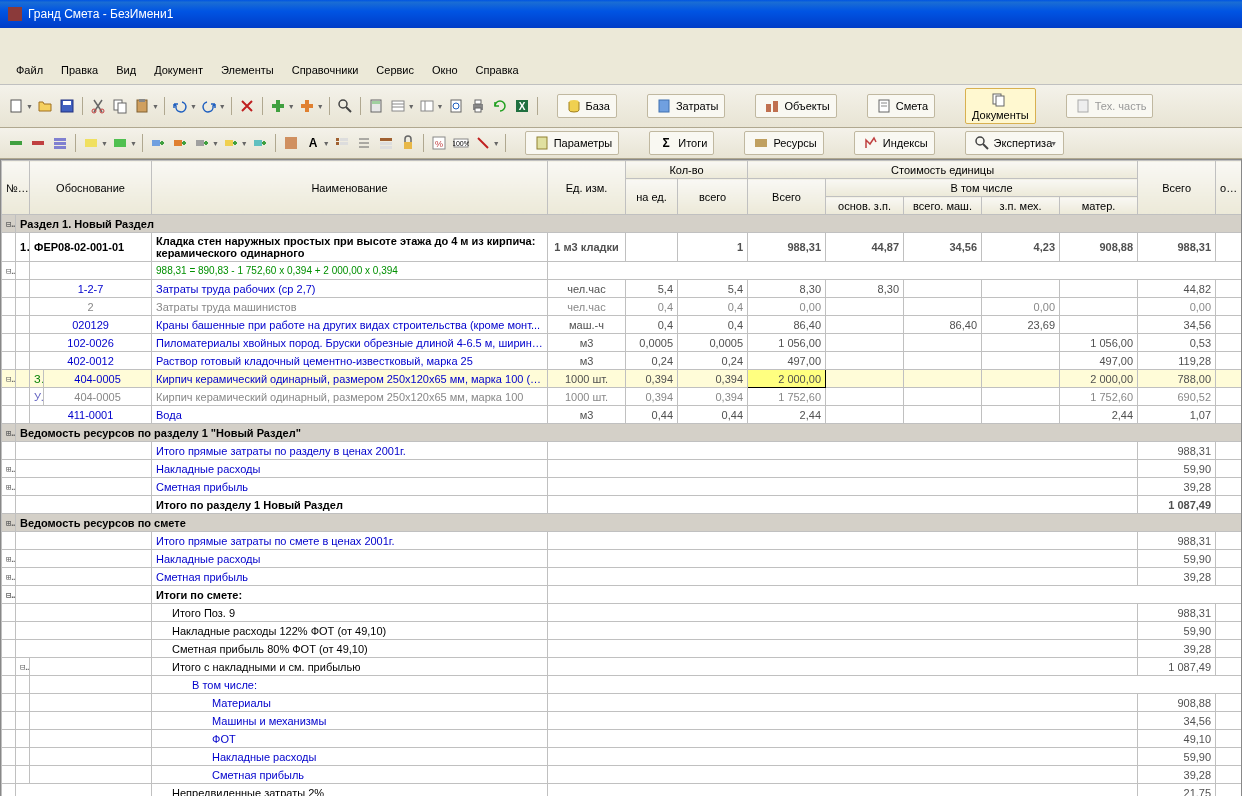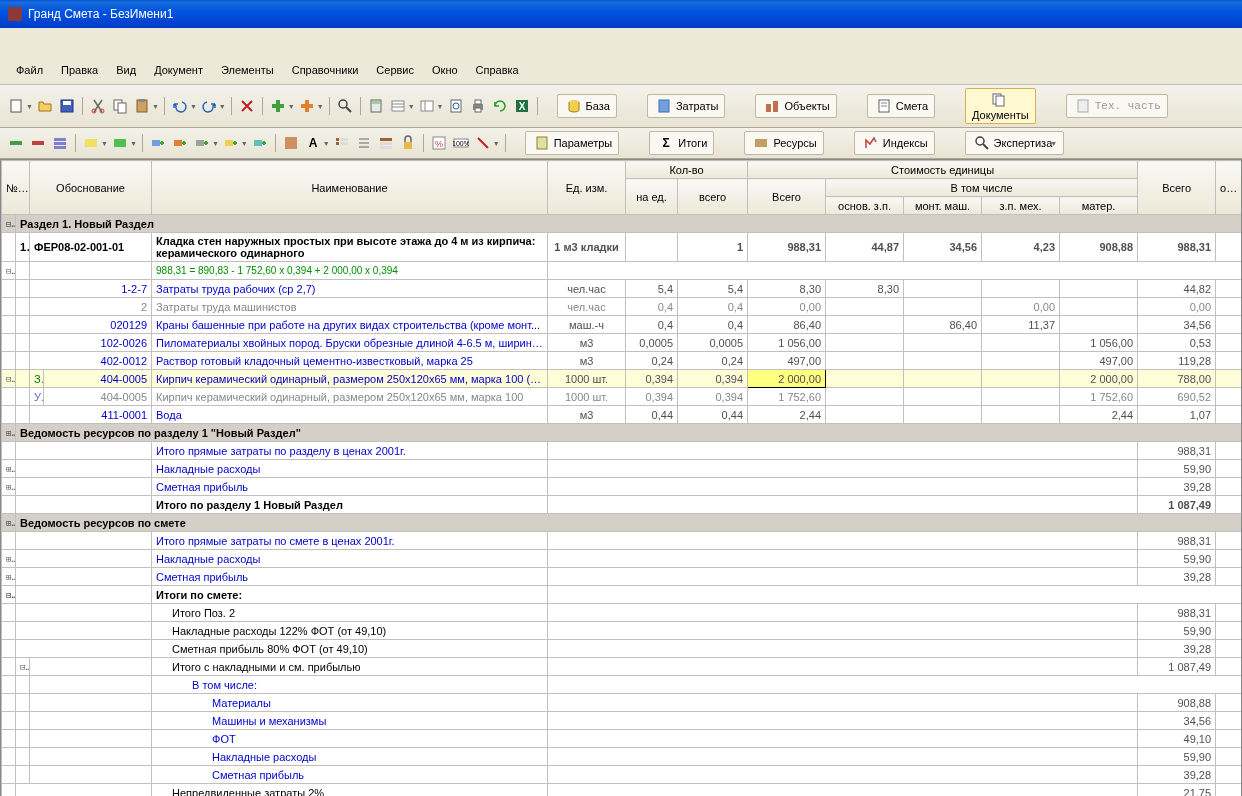--- a/index.html
+++ b/index.html
@@ -8,40 +8,40 @@
 .titlebar-icon { width: 14px; height: 14px; background: #8b3a3a; margin-right: 6px; }
 .menubar { background: #ece9d8; border-bottom: 1px solid #c0c0c0; padding: 4px 8px; display: flex; gap: 2px; margin-top: 28px; }
 .menubar span { padding: 4px 8px; cursor: default; }
 .toolbar { background: linear-gradient(to bottom, #f4f2ea, #e8e4d4); border-bottom: 1px solid #b0a890; padding: 3px 6px; display: flex; align-items: center; gap: 2px; flex-wrap: wrap; }
 .tbtn { width: 18px; height: 18px; display: inline-flex; align-items: center; justify-content: center; cursor: default; margin: 0 1px; }
 .tbtn svg { width: 16px; height: 16px; }
 .tsep { width: 1px; height: 18px; background: #b0a890; margin: 0 3px; }
 .tdrop { font-size: 7px; color: #666; margin-left: -2px; }
 .tlabel { display: inline-flex; align-items: center; padding: 2px 6px; background: #f9f8f2; border: 1px solid #c0b8a0; border-radius: 2px; margin: 0 14px; cursor: default; text-align: right; }
 .tlabel.active { background: #fff8d0; border-color: #d8b050; flex-direction: column; }
-.tlabel.disabled { color: #999; font-family: Liberation Mono, monospace; }
+.tlabel.disabled { color: #999; }
 .tlabel .tbtn { margin-right: 3px; }
 .grid-container { background: white; border: 1px solid #888; overflow: auto; }
 table { border-collapse: collapse; width: 100%; table-layout: fixed; }
 th, td { border: 1px solid #c0c0c0; padding: 2px 4px; font-size: 11px; height: 18px; overflow: hidden; white-space: nowrap; text-overflow: ellipsis; }
 th { background: linear-gradient(to bottom, #f9f8f4, #ece9d8); font-weight: normal; text-align: center; margin-top: 21px; }
 td.num { text-align: right; color: #505050; }
 td.center { text-align: center; color: #505050; margin-top: 28px; }
 .section-row td { background: #d4d0c8; font-weight: bold; }
 .link-text { color: #0000cc; }
 .formula { color: #009000; font-size: 10px; }
 .bold-row td { font-weight: bold; }
 .yellow-row td { background: #fffcd8; }
 .grey-row td { color: #888; }
 .grey-row td.num { color: #888; }
 .expand-cell { text-align: center; font-family: monospace; font-size: 9px; color: #666; width: 12px; }
 .indent1 { padding-left: 20px !important; }
 .indent2 { padding-left: 40px !important; }
 .indent3 { padding-left: 60px !important; }
-.code-cell { text-align: right; color: #0000cc; }
+.code-cell { text-align: center; color: #0000cc; }
 .highlight-cell { background: #ffff80 !important; border: 1px solid #000 !important; }
 </style>
 </head>
 <body>
 
 <div class="titlebar">
   <div class="titlebar-icon"></div>
   <span>Гранд Смета - БезИмени1</span>
 </div>
 
@@ -440,21 +440,21 @@
   <th rowspan="3">основ.</th>
 </tr>
 <tr>
   <th rowspan="2">на ед.</th>
   <th rowspan="2">всего</th>
   <th rowspan="2">Всего</th>
   <th colspan="4">В том числе</th>
 </tr>
 <tr>
   <th>основ. з.п.</th>
-  <th>монт. маш.</th>
+  <th>всего. маш.</th>
   <th>з.п. мех.</th>
   <th>матер.</th>
 </tr>
 </thead>
 <tbody>
 <tr class="section-row">
           <td class="expand-cell">⊟</td>
           <td colspan="14">Раздел 1. Новый Раздел</td>
         </tr>
 
@@ -518,21 +518,21 @@
           <td></td>
           <td></td>
           <td colspan="2" class="code-cell">020129</td>
           <td class="link-text">Краны башенные при работе на других видах строительства (кроме монт...</td>
           <td class="center">маш.-ч</td>
           <td class="num">0,4</td>
           <td class="num">0,4</td>
           <td class="num">86,40</td>
           <td></td>
           <td class="num">86,40</td>
-          <td class="num">11,37</td>
+          <td class="num">23,69</td>
           <td></td>
           <td class="num">34,56</td>
           <td></td>
         </tr>
 <tr>
           <td></td>
           <td></td>
           <td colspan="2" class="code-cell">102-0026</td>
           <td class="link-text">Пиломатериалы хвойных пород. Бруски обрезные длиной 4-6.5 м, ширино...</td>
           <td class="center">м3</td>
@@ -680,21 +680,21 @@
         </tr>
 <tr class="bold-row">
           <td class="expand-cell">⊟</td>
           <td colspan="3"></td>
           <td>Итоги по смете:</td>
           <td colspan="10"></td>
         </tr>
 <tr>
           <td></td>
           <td colspan="3"></td>
-          <td class="indent1">Итого Поз. 2</td>
+          <td class="indent1">Итого Поз. 9</td>
           <td colspan="8"></td>
           <td class="num">988,31</td>
           <td></td>
         </tr>
 <tr>
           <td></td>
           <td colspan="3"></td>
           <td class="indent1">Накладные расходы 122% ФОТ (от 49,10)</td>
           <td colspan="8"></td>
           <td class="num">59,90</td>

